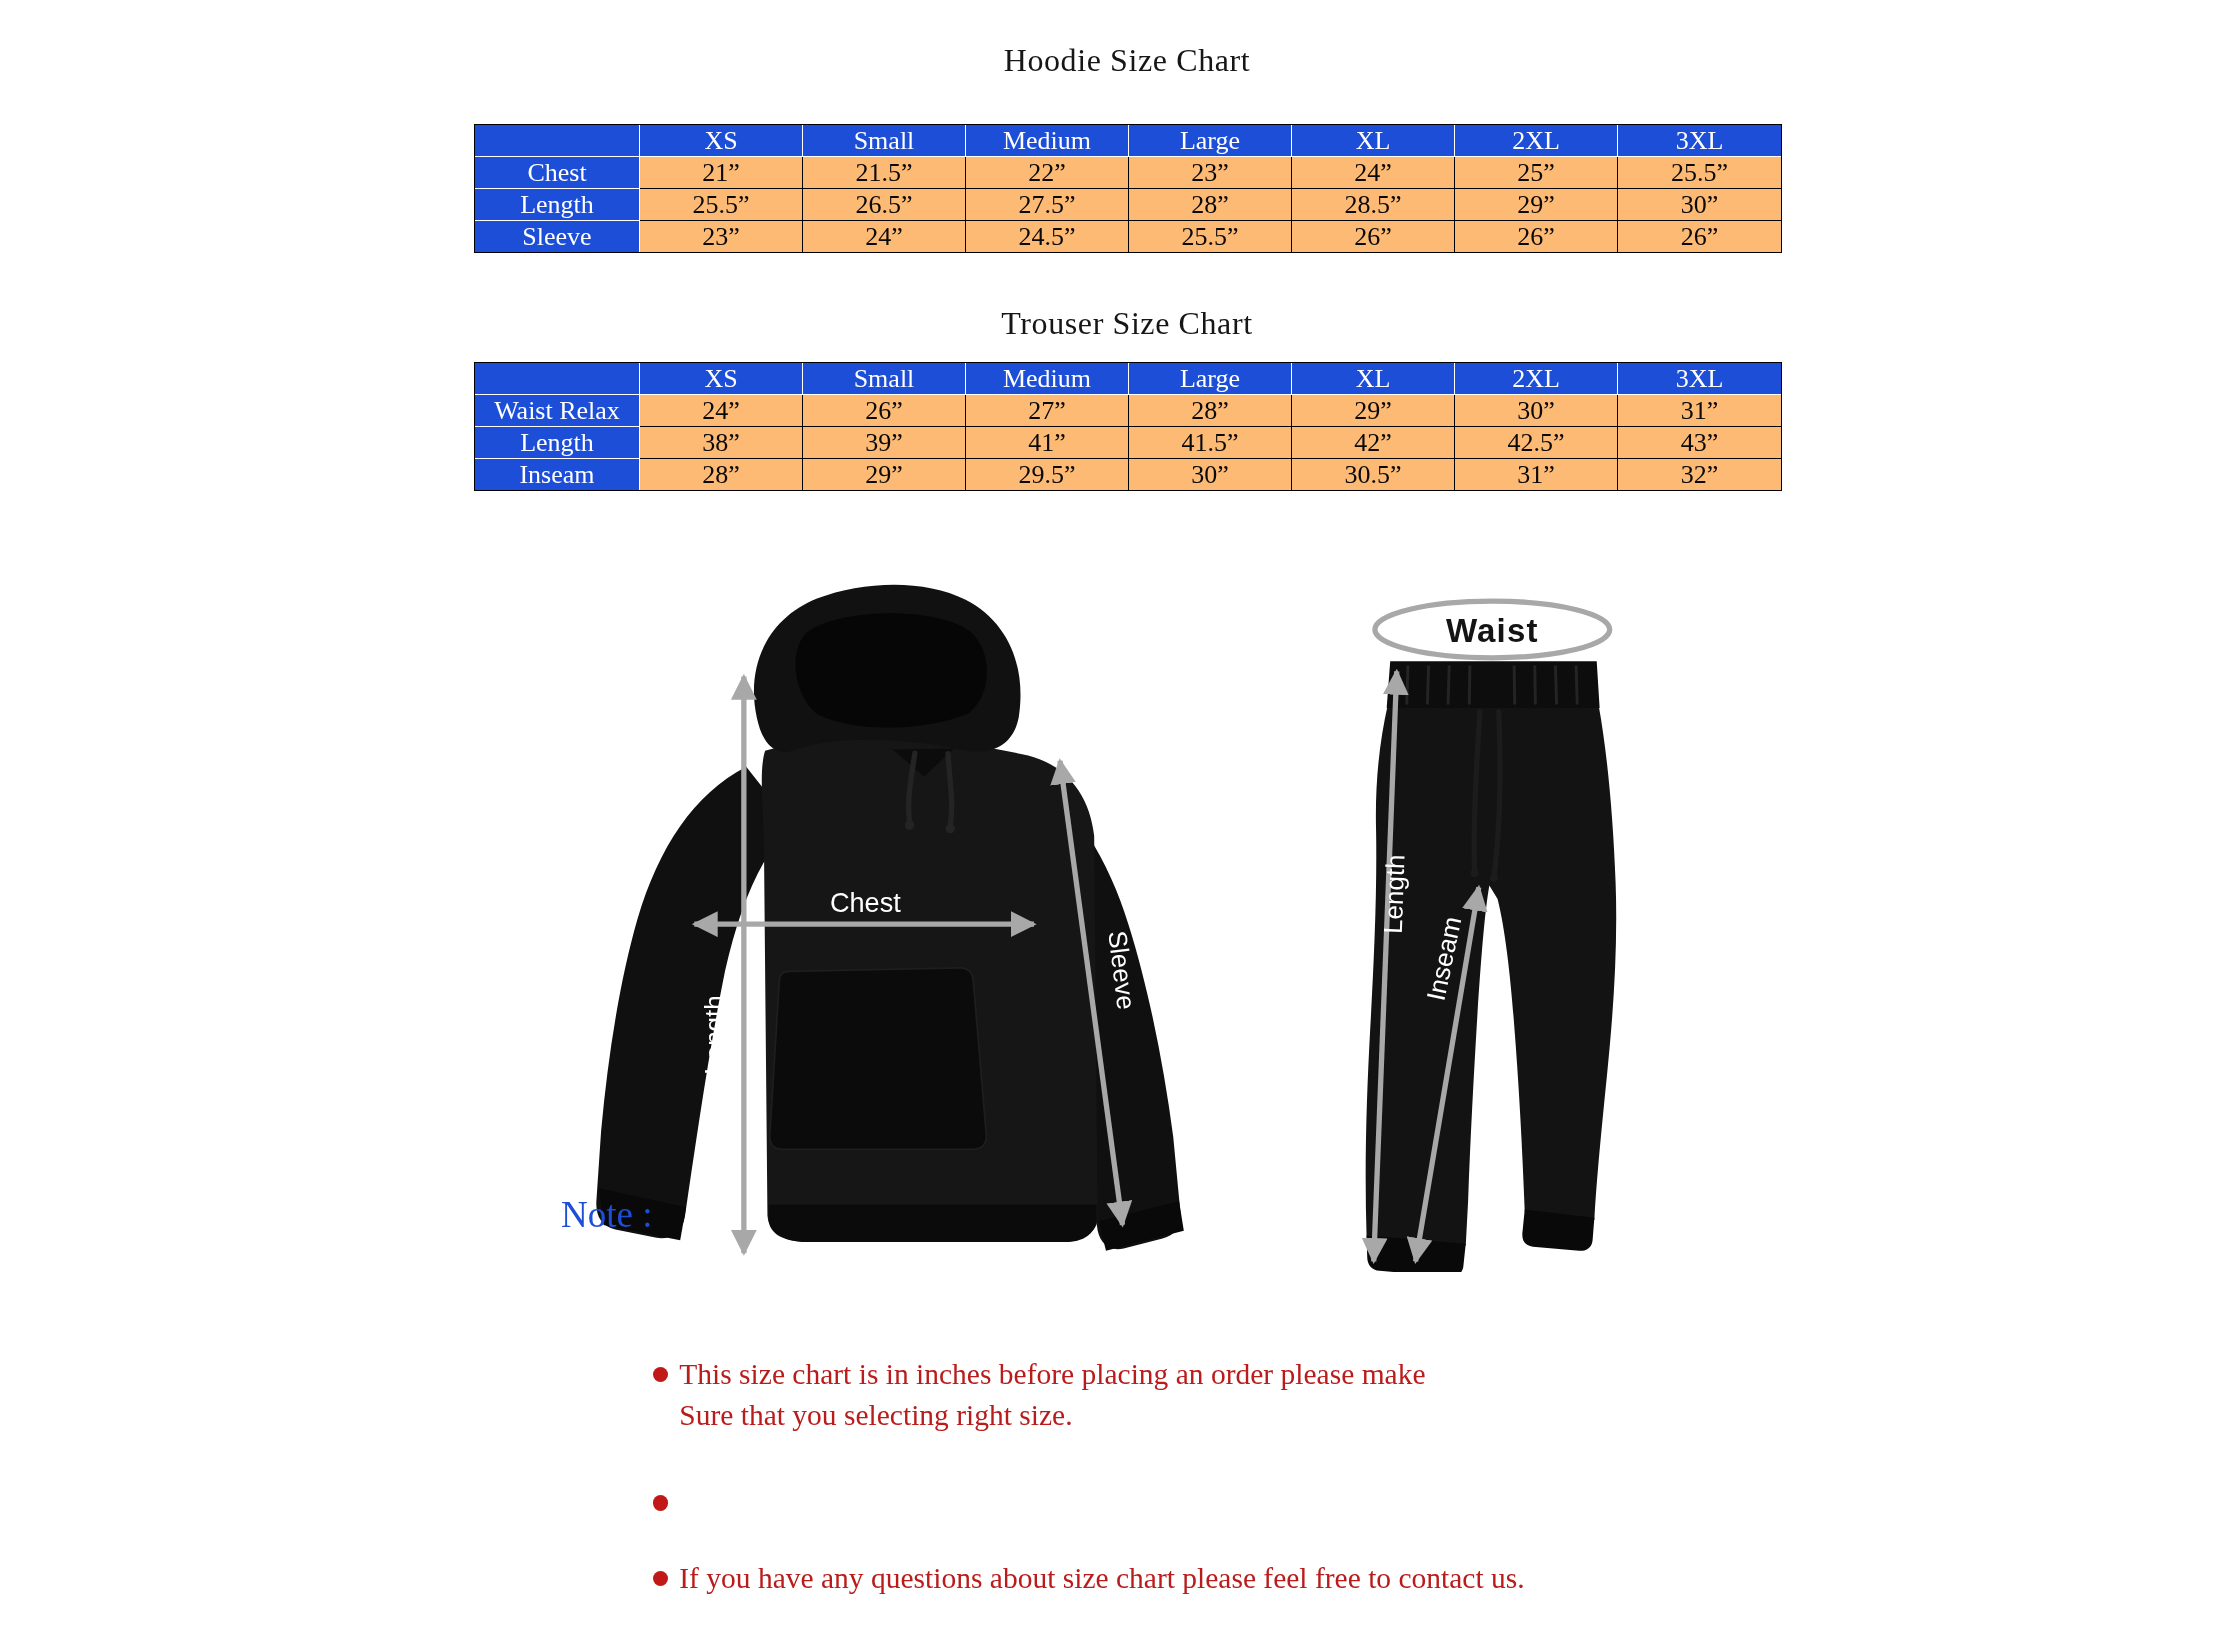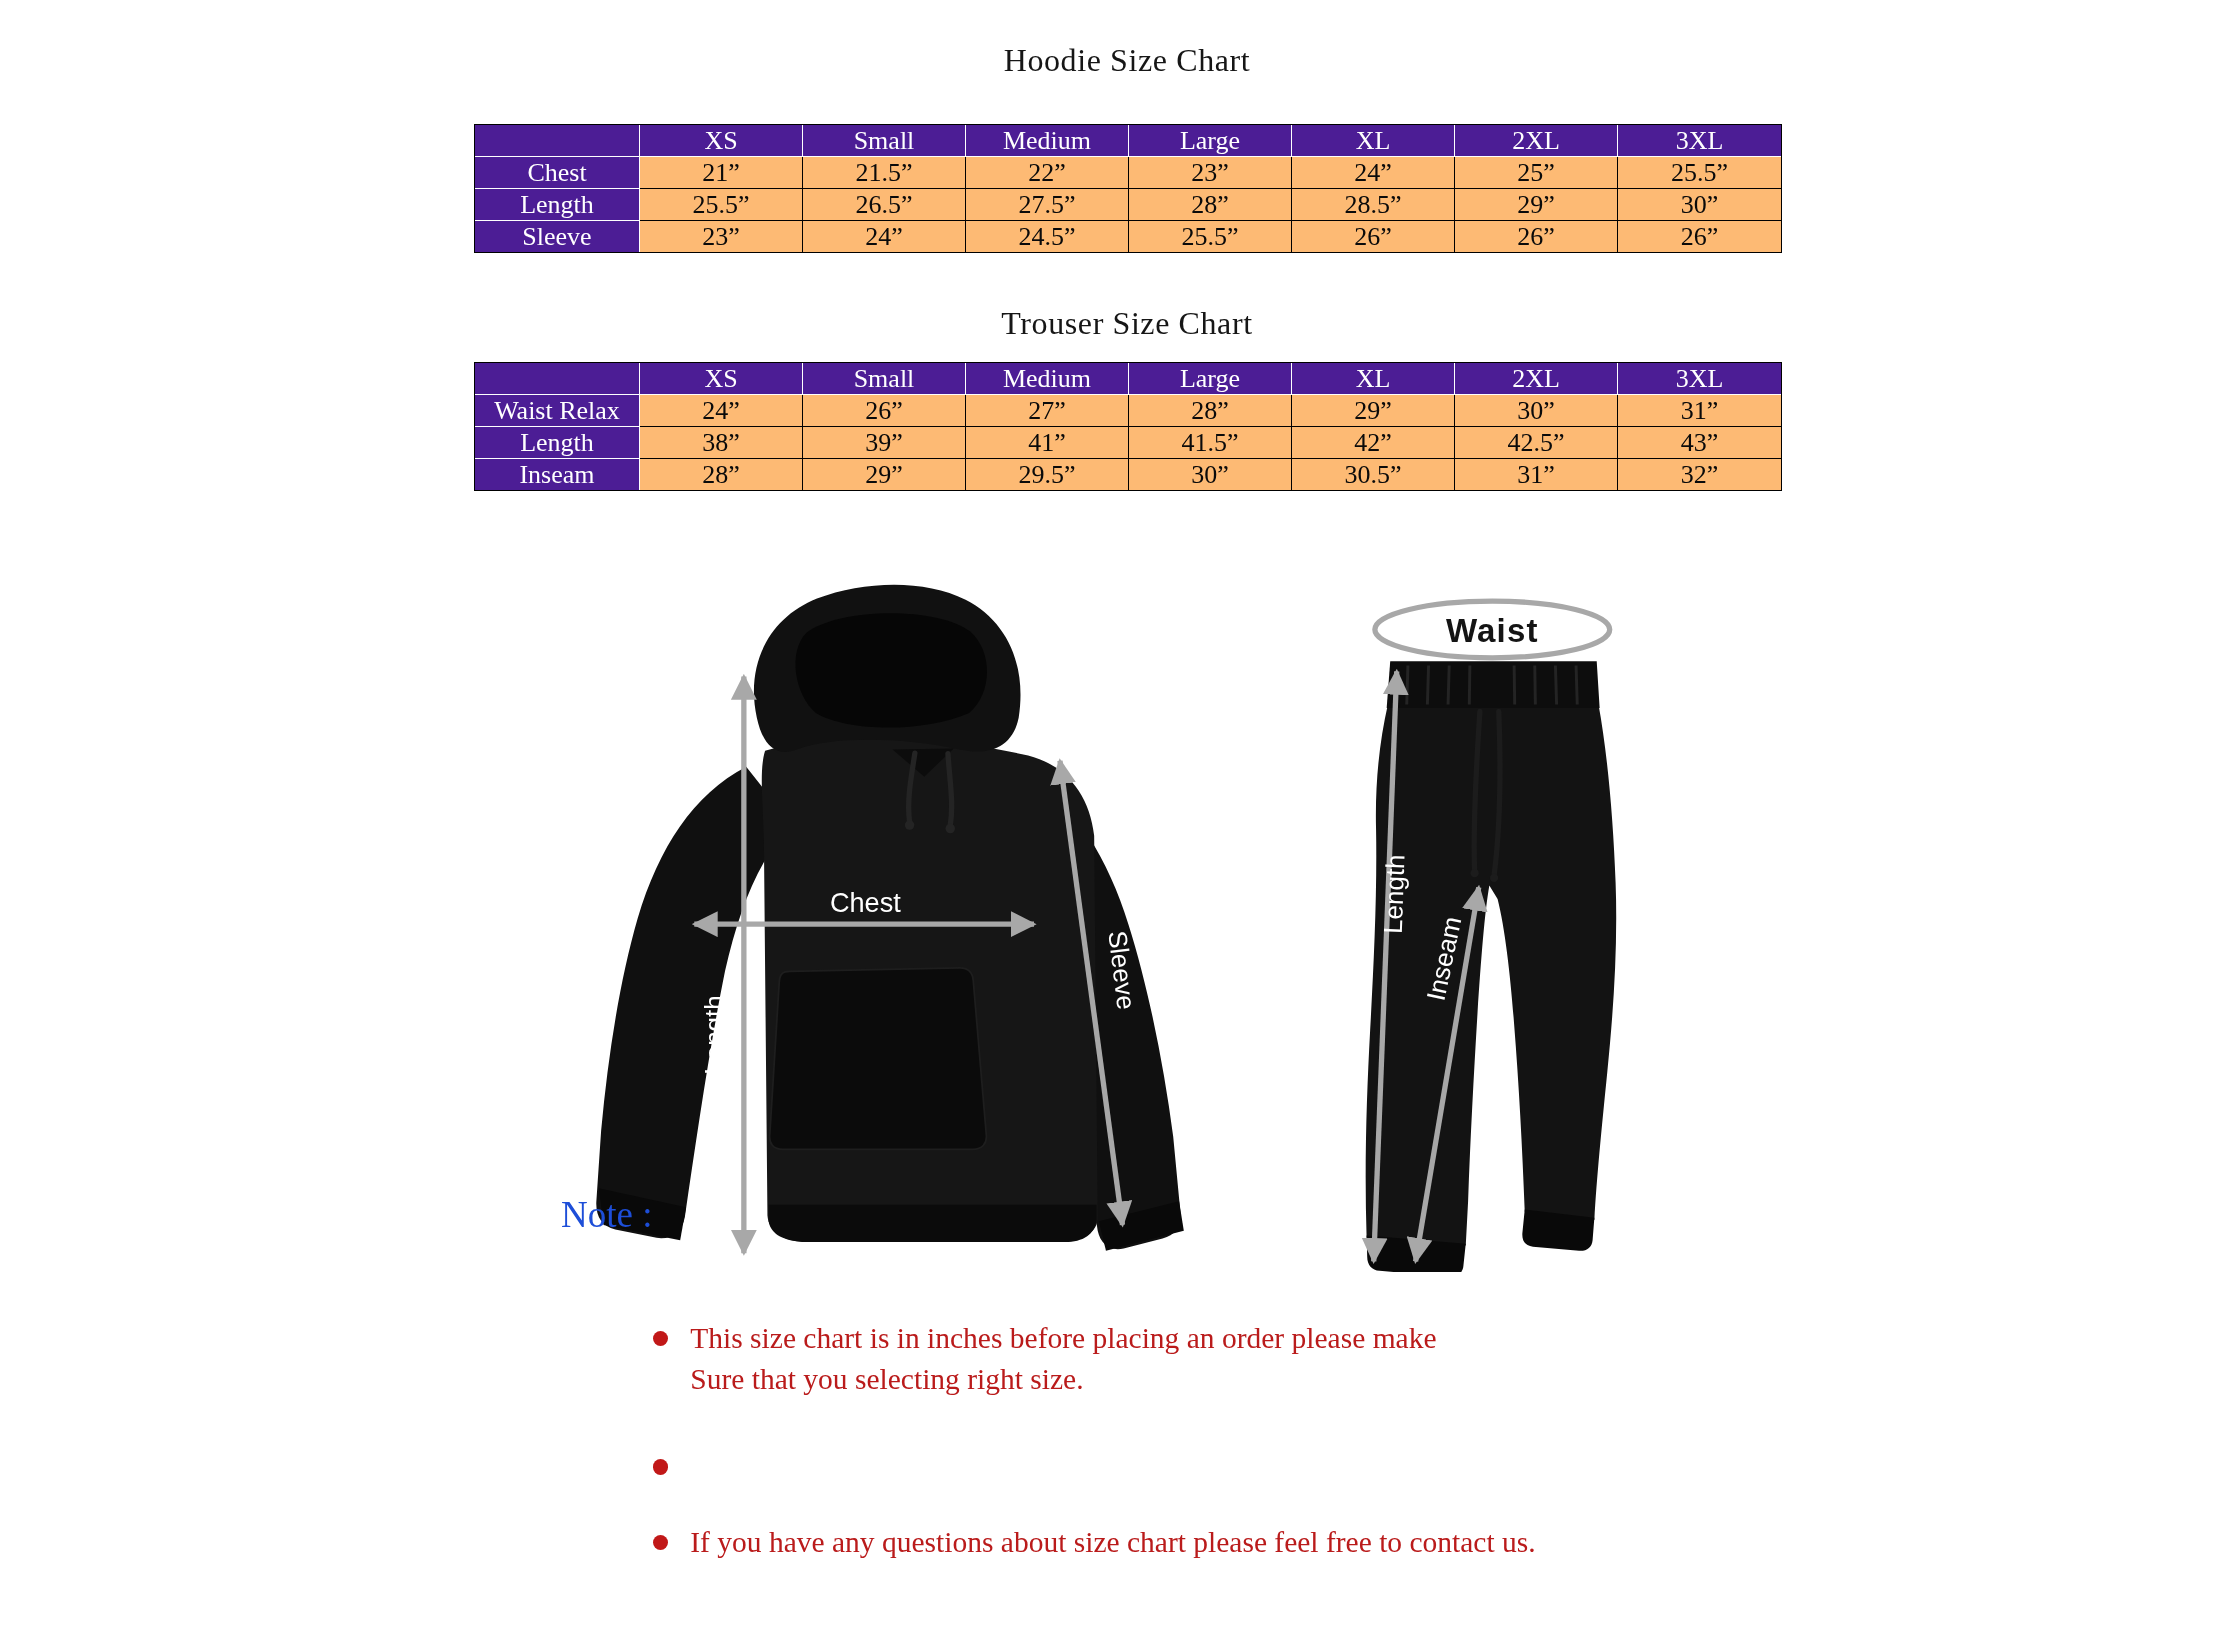--- a/index.html
+++ b/index.html
@@ -15,40 +15,40 @@
 
   
   .table-wrap{position:absolute;left:474px;}
   #hoodie-table-wrap{top:124px;}
   #trouser-table-wrap{top:362px;}
   table.size-table{border-collapse:separate;border-spacing:0;table-layout:fixed;
                    border:1.8px solid #000;background:#fff;}
   table.size-table th,table.size-table td{
       height:31px;padding:0;text-align:center;vertical-align:middle;
       font-family:"Liberation Serif",serif;font-size:26px;font-weight:400;line-height:1;}
-  .cell-dark{background:#4c1d95;color:#fff;border-right:1.2px solid #fff;border-bottom:1.8px solid #fff;}
+  .cell-dark{background:#1d4ed8;color:#fff;border-right:1.2px solid #fff;border-bottom:1.8px solid #fff;}
   .cell-dark.last-col{border-right:0;}
   tr.last-row .cell-dark{border-bottom:0;}
   td.cell-val{background:#fdba74;color:#0a0a0a;border-right:1.2px solid #000;border-bottom:1.8px solid #000;}
   td.cell-val.last-col{border-right:0;}
   tr.last-row td.cell-val{border-bottom:0;}
 
   
   .diagram{position:absolute;}
   #hoodie-diagram{left:569px;top:575px;}
   #trouser-diagram{left:1337px;top:564px;}
   .garment-label{font-family:"Liberation Sans",sans-serif;fill:#ffffff;}
 
   
   #note-heading{position:absolute;left:561px;top:1196px;
                 font-family:"Liberation Serif",serif;font-size:37px;color:#1d4ed8;line-height:1;}
   #note-list{position:absolute;left:653px;top:1318px;width:1109px;
              list-style:none;margin:0;padding:0;}
-  .note-item{display:flex;gap:22px;margin-bottom:47px;
-             font-family:"Liberation Serif",serif;font-size:29.5px;color:#ba1b1b;line-height:1.38;}
+  .note-item{display:flex;gap:11px;margin-bottom:47px;
+             font-family:"Liberation Serif",serif;font-size:29.5px;color:#ba1b1b;line-height:1.38;margin-top:36px;}
   .bullet-dot{flex:0 0 auto;width:15.3px;height:15.3px;border-radius:50%;background:#c11818;margin-top:13px;}
   .note-text{white-space:pre-line;}
 </style>
 </head>
 <body>
 
 <div id="canvas">
 
   <div class="chart-title" id="hoodie-title">Hoodie Size Chart</div>
 

